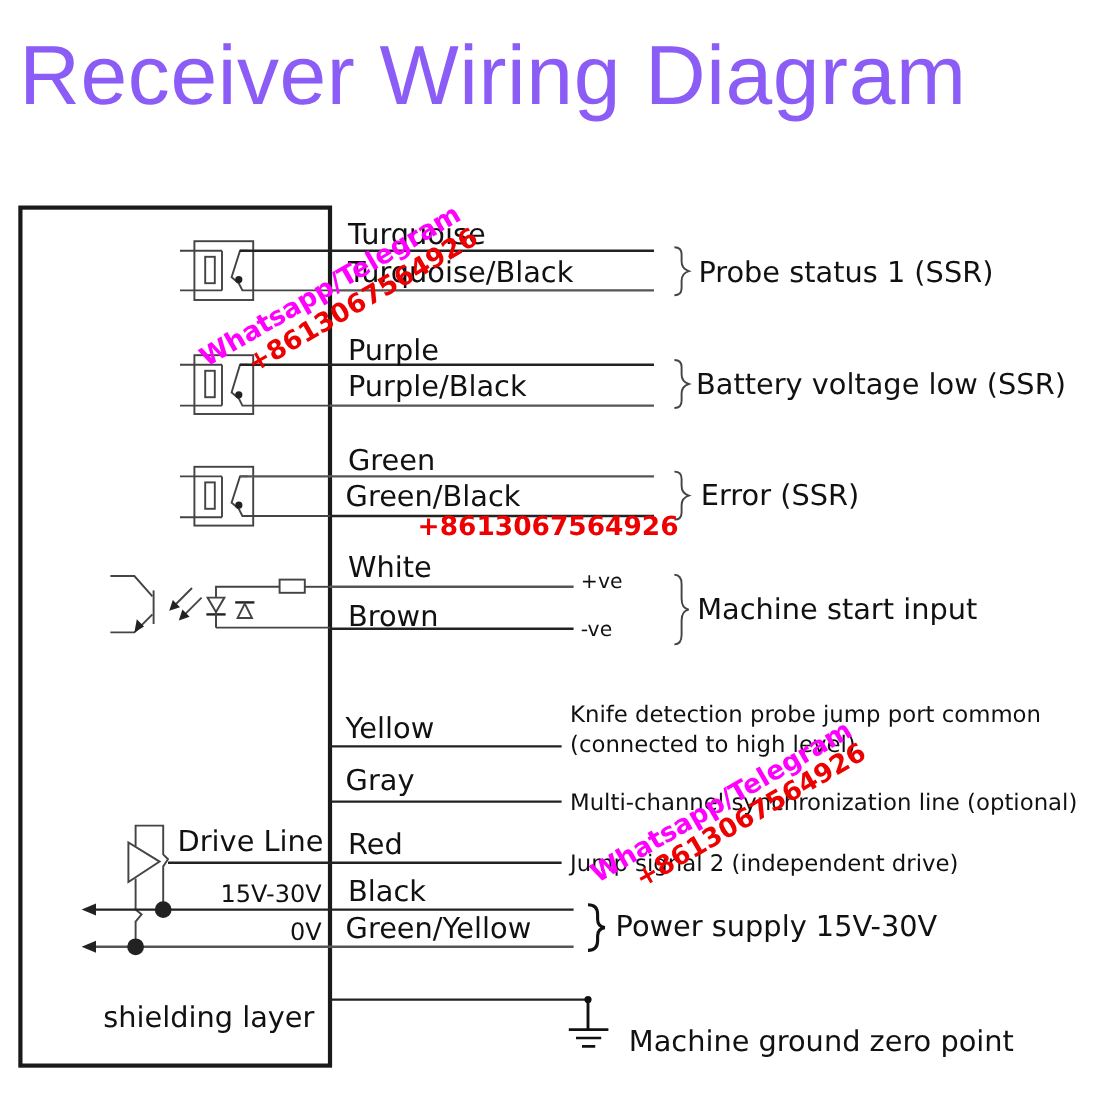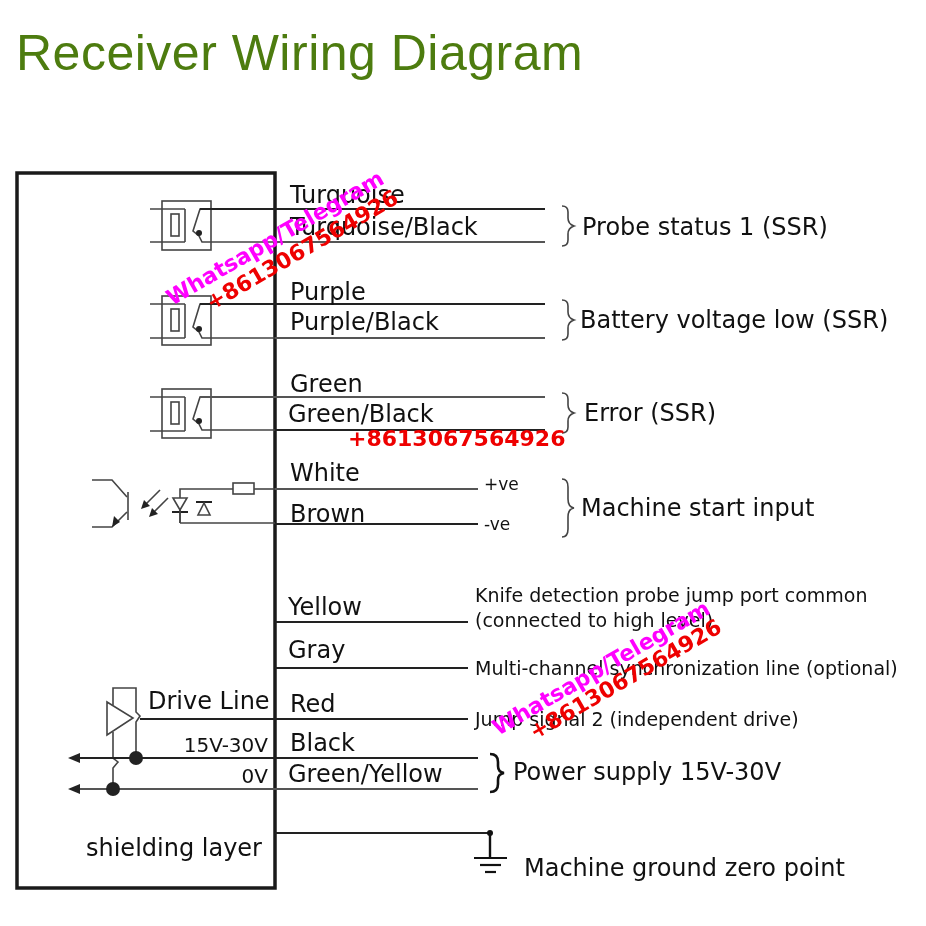--- a/index.html
+++ b/index.html
@@ -1,20 +1,20 @@
 <!DOCTYPE html>
 <html><head>
 <meta charset="utf-8">
 <style>
   html, body { margin: 0; padding: 0; background: #ffffff; }
   body { width: 926px; height: 926px; position: relative; overflow: hidden;
          font-family: "DejaVu Sans", "Liberation Sans", sans-serif; }
   .title { position: absolute; left: 16px; top: 28px; margin: 0;
            font-family: "Liberation Sans", sans-serif; font-weight: 400;
-           font-size: 50px; color: #4d7c0f; letter-spacing: 0.5px; line-height: 1; }
+           font-size: 70px; color: #8b5cf6; letter-spacing: 0.5px; line-height: 1; }
   svg { position: absolute; left: 0; top: 0; }
   .lbl { font-family: "DejaVu Sans", sans-serif; fill: #111; }
   .wire { stroke: #222; stroke-width: 2; fill: none; }
   .wire-gray { stroke: #555; stroke-width: 2; fill: none; }
   .comp { stroke: #444; stroke-width: 1.6; fill: none; }
   .wm-magenta { font-family: "DejaVu Sans", sans-serif; font-weight: bold; fill: #ff00ff; }
   .wm-red { font-family: "DejaVu Sans", sans-serif; font-weight: bold; fill: #ee0000; }
 </style>
 </head>
 <body>

